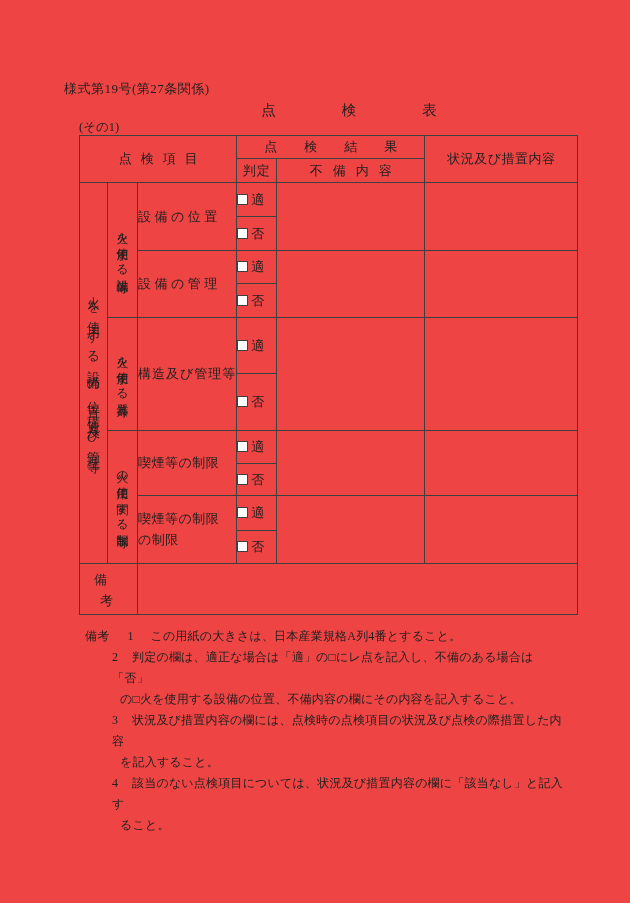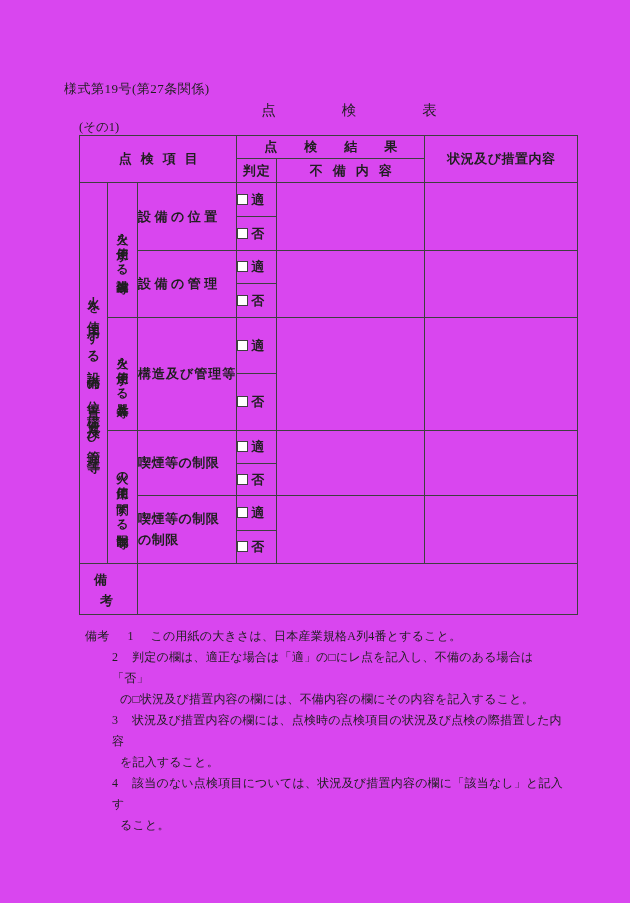--- a/index.html
+++ b/index.html
@@ -1,24 +1,24 @@
 <!DOCTYPE html>
 <html><head>
 <meta charset="utf-8">
 <style>
   html,body{margin:0;padding:0;}
   body{background:#e8e8e8;font-family:"Liberation Serif","DejaVu Serif",serif;}
-  #page{position:relative;width:630px;height:903px;background:#d946ef;color:#1f1f1f;overflow:hidden;}
+  #page{position:relative;width:630px;height:903px;background:#ef4444;color:#1f1f1f;overflow:hidden;}
 
   .form-number{position:absolute;left:64px;top:80px;font-size:13px;letter-spacing:0.5px;}
   .doc-title{position:absolute;left:79px;top:101px;width:474px;text-align:center;
              font-size:14.5px;letter-spacing:66px;padding-left:66px;white-space:nowrap;}
   .sheet-label{position:absolute;left:79px;top:119px;width:478px;text-align:left;font-size:12.5px;}
 
-  table.inspection{position:absolute;left:79px;top:135px;border-collapse:collapse;table-layout:fixed;font-weight:bold;}
+  table.inspection{position:absolute;left:79px;top:135px;border-collapse:collapse;table-layout:fixed;}
   table.inspection td{border:1px solid #3f3f3f;padding:0;font-size:13px;vertical-align:middle;overflow:hidden;}
 
   td.hdr{text-align:center;}
   .ls-item{letter-spacing:9px;padding-left:9px;white-space:nowrap;}
   .ls-result{letter-spacing:27px;padding-left:27px;white-space:nowrap;}
   .ls-defic{letter-spacing:10px;padding-left:10px;white-space:nowrap;}
   .hdr-status{letter-spacing:0.5px;white-space:nowrap;}
   .hdr-judg{font-size:12.5px;letter-spacing:1px;white-space:nowrap;}
 
   td.vcell{text-align:center;}
@@ -141,21 +141,21 @@
     </tr>
   </tbody>
     </table>
 
   <div class="notes">
     <div class="note">
       <div class="note-first"><span class="note-heading">備考</span><span class="note-num" style="width:23px;">1</span><span>この用紙の大きさは、日本産業規格A列4番とすること。</span></div>
     </div>
     <div class="note note-indent">
       <div class="note-first"><span class="note-num">2</span><span>判定の欄は、適正な場合は「適」の□にレ点を記入し、不備のある場合は「否」</span></div>
-      <div class="note-cont">の□状況及び措置内容の欄には、不備内容の欄にその内容を記入すること。</div>
+      <div class="note-cont">の□火を使用する設備の位置、不備内容の欄にその内容を記入すること。</div>
     </div>
     <div class="note note-indent">
       <div class="note-first"><span class="note-num">3</span><span>状況及び措置内容の欄には、点検時の点検項目の状況及び点検の際措置した内容</span></div>
       <div class="note-cont">を記入すること。</div>
     </div>
     <div class="note note-indent">
       <div class="note-first"><span class="note-num">4</span><span>該当のない点検項目については、状況及び措置内容の欄に「該当なし」と記入す</span></div>
       <div class="note-cont">ること。</div>
     </div>
   </div>

